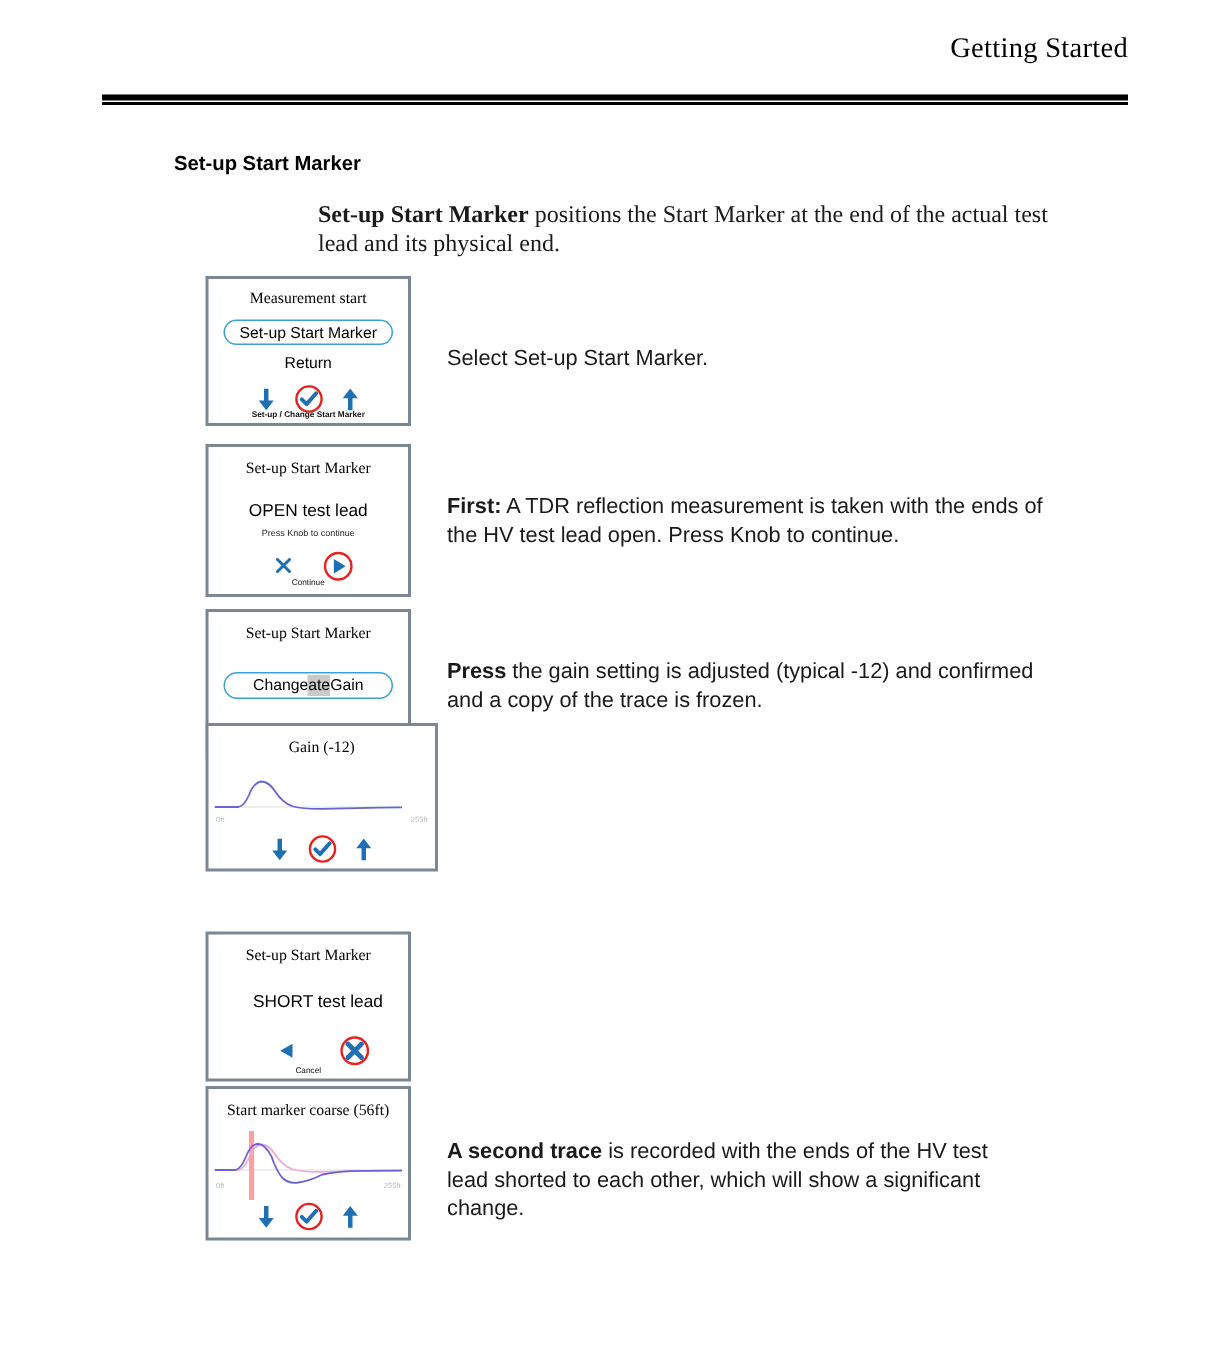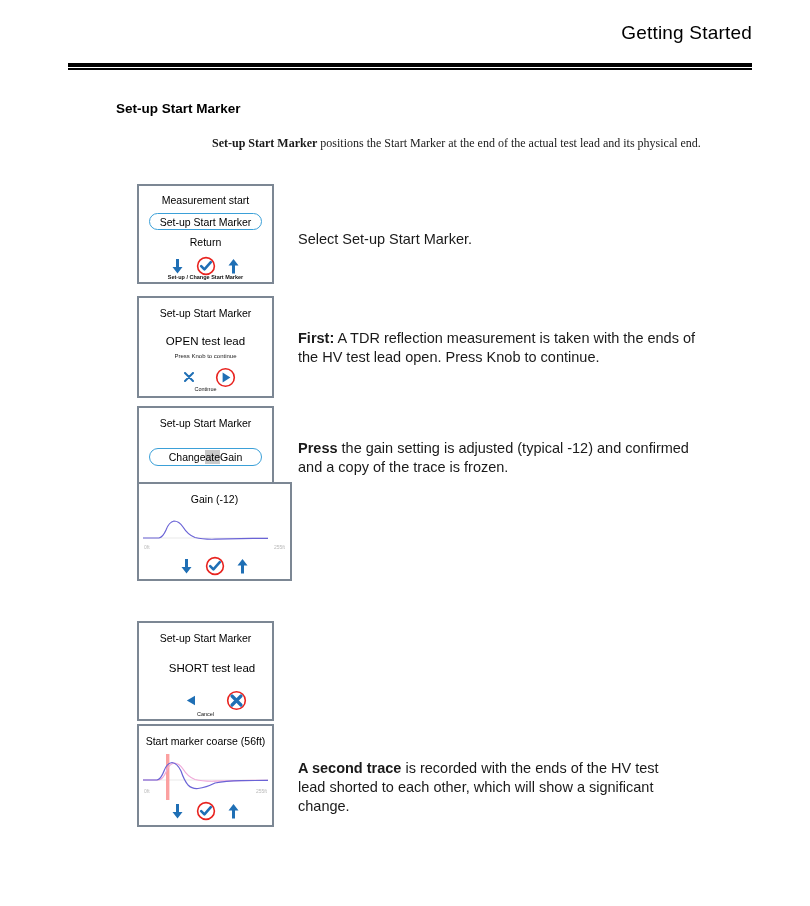--- a/index.html
+++ b/index.html
@@ -14,21 +14,21 @@
     font-family: "Liberation Serif", serif;
     color: #000000;
     overflow: hidden;
   }
 
   
   .page-header {
     position: absolute;
     top: 22px;
     right: 58px;
-    font-family: Liberation Sans, sans-serif;
+    font-family: Liberation Serif, serif;
     font-size: 19px;
     color: #000;
     letter-spacing: 0.2px;
   }
   .header-rule {
     position: absolute;
     left: 68px;
     right: 58px;
     top: 63px;
     height: 7px;
@@ -57,42 +57,42 @@
     color: #000;
   }
 
   
   .intro-para {
     position: absolute;
     left: 212px;
     top: 134px;
     width: 510px;
     font-family: "Liberation Serif", serif;
-    font-size: 12px;
+    font-size: 16px;
     line-height: 19px;
     color: #1a1a1a;
   }
   .intro-para b { font-weight: bold; }
   .panel {
     position: absolute;
     left: 137px;
     box-sizing: border-box;
     border: 2px solid #7c8794;
     background: #ffffff;
   }
   .panel-inner {
     position: relative;
     width: 100%;
     height: 100%;
   }
   .panel-title {
     position: absolute;
     left: 0; right: 0;
     text-align: center;
-    font-family: Liberation Sans, sans-serif;
+    font-family: Liberation Serif, serif;
     color: #000;
   }
   .panel-subtitle {
     position: absolute;
     left: 0; right: 0;
     text-align: center;
     font-family: Liberation Sans, sans-serif;
     color: #000;
   }
   .panel-hint {

